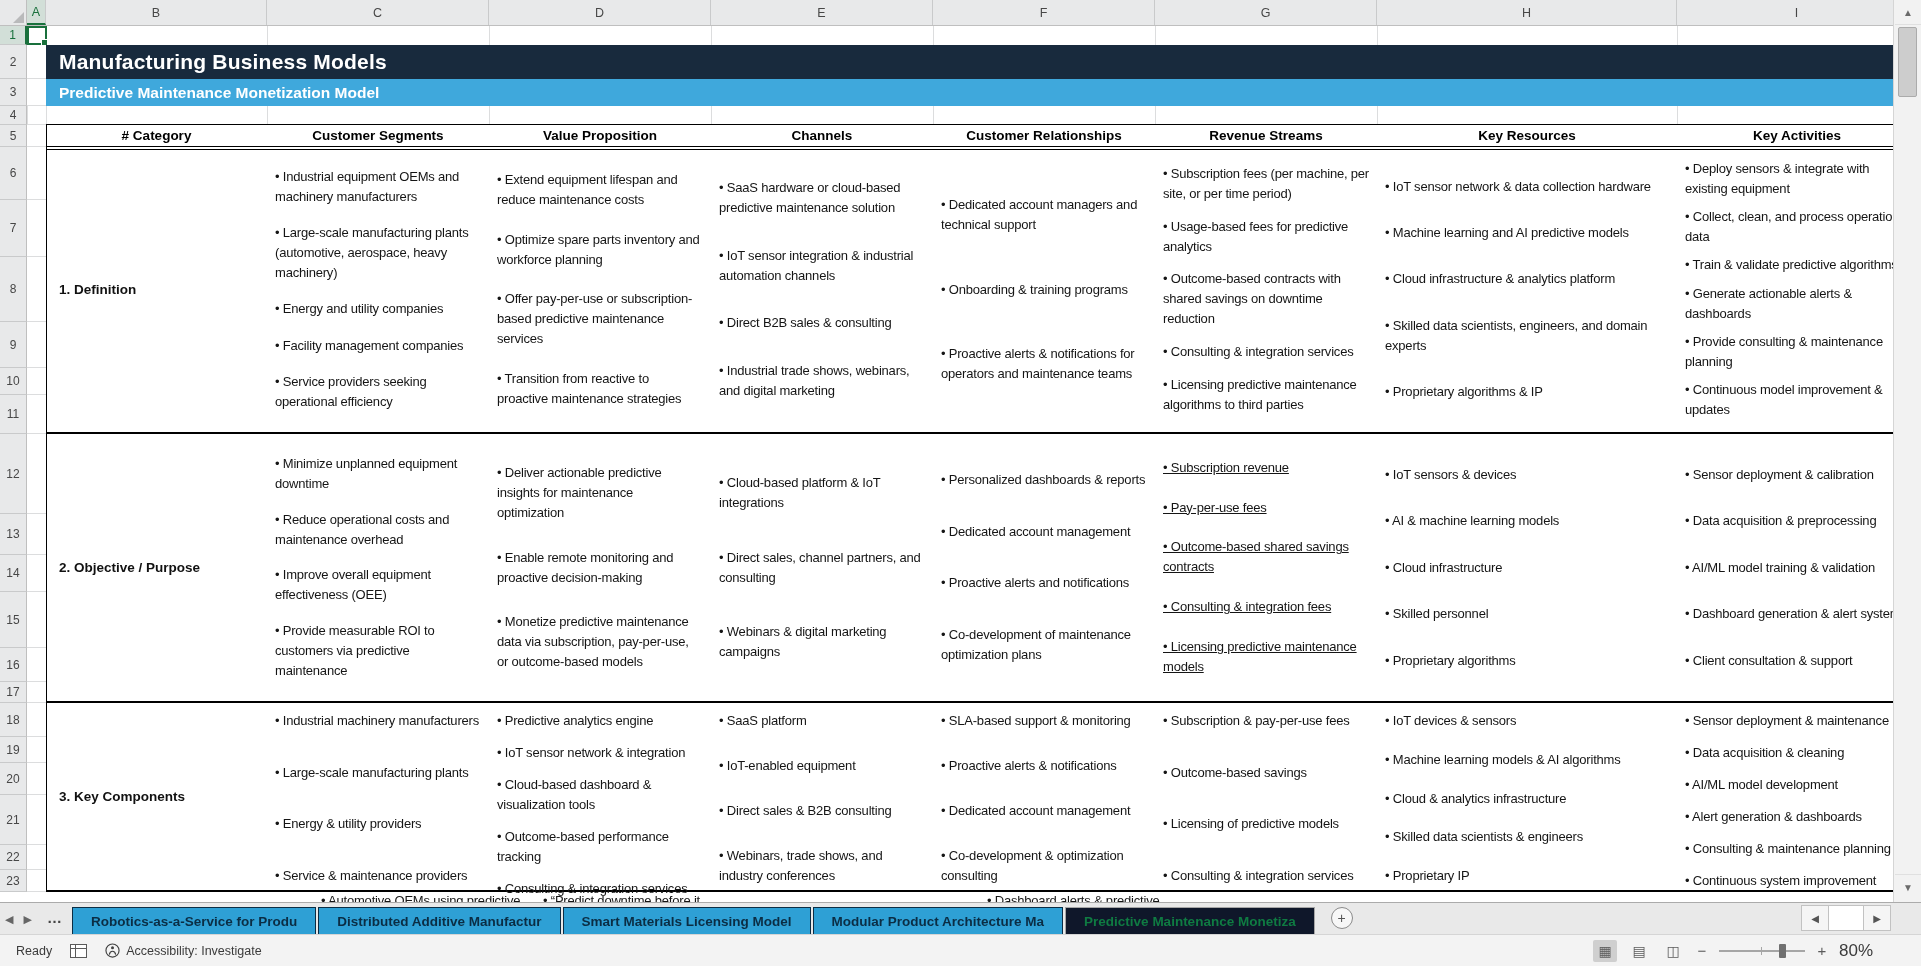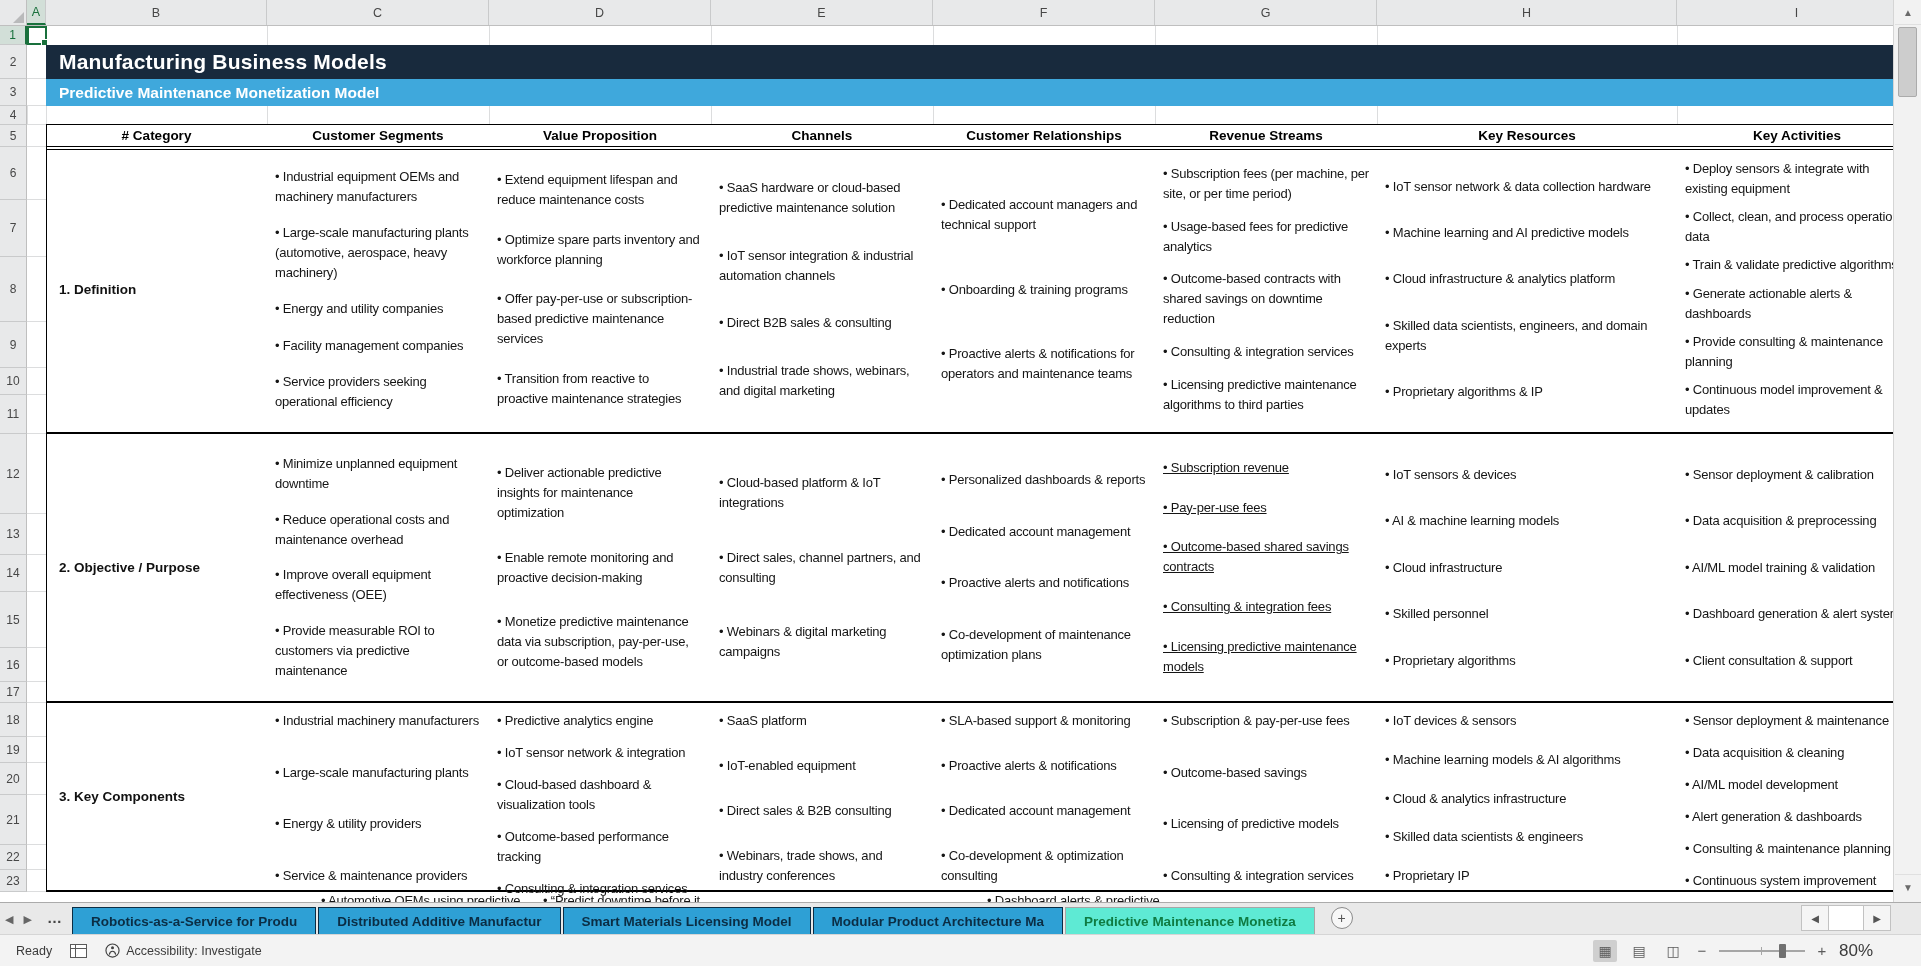--- a/index.html
+++ b/index.html
@@ -47,21 +47,21 @@
   .vs-btn{position:absolute;left:1px;width:26px;height:24px;display:flex;align-items:center;justify-content:center;
           font-size:10px;color:#6B6B6B;background:#F2F2F2;border-bottom:1px solid #E0E0E0;}
   .vs-thumb{position:absolute;left:4px;top:27px;width:19px;height:70px;background:#CDCDCD;border:1px solid #ABABAB;border-radius:2px;box-sizing:border-box;}
   
   .tabbar{left:0;top:902px;width:1921px;height:32px;background:#E9E9E9;border-top:1px solid #ABABAB;box-sizing:border-box;
           display:flex;align-items:flex-end;}
   .tab-nav{font-size:11px;color:#666;padding:0 5px;margin-bottom:8px;cursor:default;}
   .tab-more{font-size:15px;font-weight:bold;color:#444;padding:0 10px;margin-bottom:8px;cursor:default;}
   .sheet-tab{height:27px;display:flex;align-items:center;padding:0 18px;font-size:13.5px;font-weight:bold;white-space:nowrap;
              background:#2EA0D5;color:#0B2D44;border:1px solid #0B2D44;border-bottom:none;margin-right:2px;box-sizing:border-box;cursor:default;}
-  .sheet-tab.active{background:#5eead4;color:#0F7B42;border:1px solid #A6A6A6;border-bottom:none;}
+  .sheet-tab.active{background:#0f172a;color:#0F7B42;border:1px solid #A6A6A6;border-bottom:none;}
   .add-sheet{width:20px;height:20px;border:1px solid #8A8A8A;border-radius:50%;display:flex;align-items:center;justify-content:center;
              font-size:14px;color:#555;margin:0 0 5px 14px;background:#F7F7F7;}
   .hscroll{margin-left:auto;margin-bottom:3px;margin-right:30px;display:flex;align-items:center;}
   .hs-btn{width:26px;height:24px;border:1px solid #C2C2C2;background:#F5F5F5;display:flex;align-items:center;justify-content:center;
           font-size:10px;color:#555;}
   .hs-thumb{width:34px;height:24px;background:#fff;border-top:1px solid #C2C2C2;border-bottom:1px solid #C2C2C2;}
   
   .statusbar{left:0;top:934px;width:1921px;height:32px;background:#F3F3F3;border-top:1px solid #D5D5D5;box-sizing:border-box;
              display:flex;align-items:center;font-size:12.5px;color:#3B3B3B;}
   .status-left{display:flex;align-items:center;gap:18px;padding-left:16px;}

